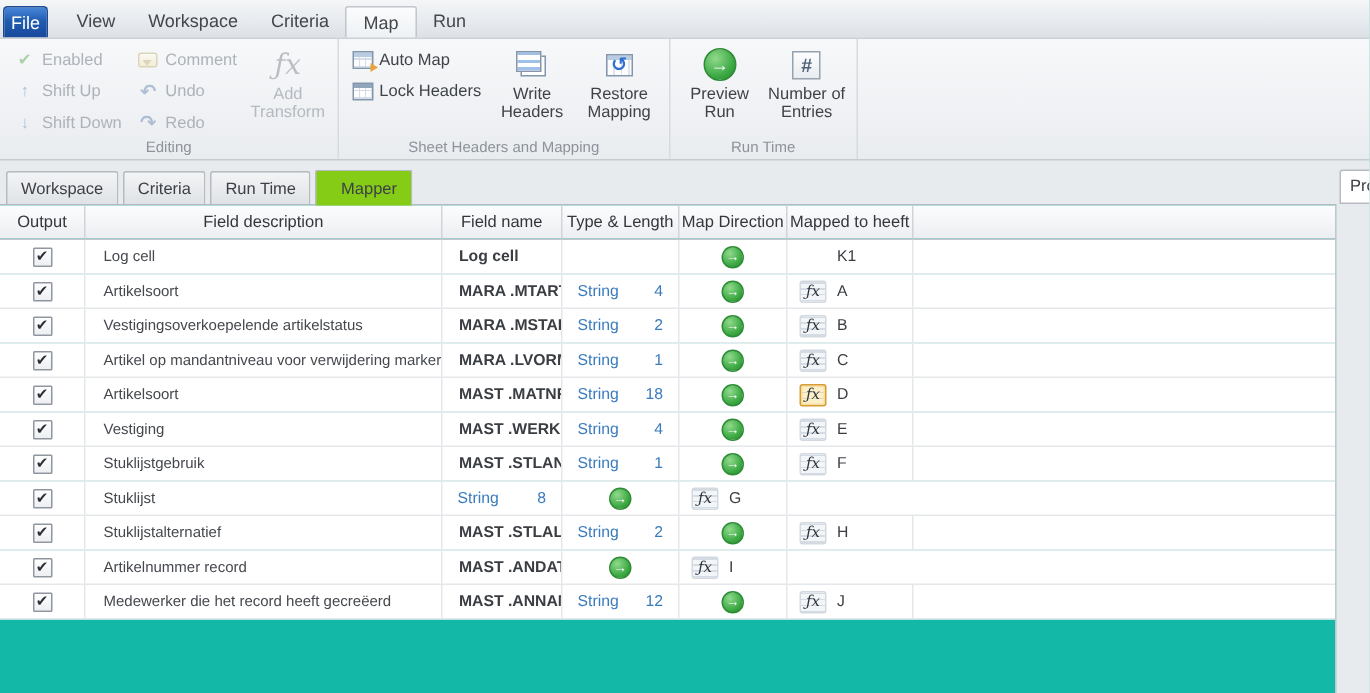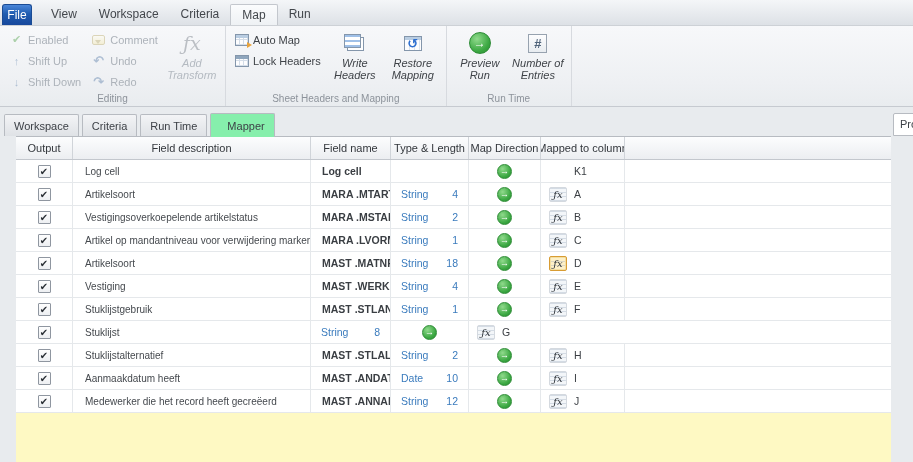--- a/index.html
+++ b/index.html
@@ -21,21 +21,21 @@
   .rg-label { height:15px; line-height:14px; text-align:center; color:#8d939b; font-size:10px; }
   .ribbon-filler { flex:1; }
   .scol { display:flex; flex-direction:column; padding-top:1px; }
   .sbtn { display:flex; align-items:center; gap:4px; height:21px; padding:0 5px; border-radius:2px; white-space:nowrap; color:#3f4348; }
   .sbtn .sbl { font-size:11px; }
   .sbtn.disabled { color:#adb3ba; }
   .sbtn.disabled .icn { opacity:.45; }
   .lrow { display:flex; align-items:stretch; height:64px; }
   .lbtn { width:58px; display:flex; flex-direction:column; align-items:center; padding-top:2px; text-align:center; border-radius:3px; color:#3f4348; }
   .lbtn .ic-wrap { height:26px; display:flex; align-items:center; justify-content:center; }
-  .lbtn .lbl { margin-top:1px; line-height:12px; font-size:11px;font-style:italic; }
+  .lbtn .lbl { margin-top:1px; line-height:12px; font-size:11px; }
   .lbtn.disabled { color:#b4bac1; }
   .lbtn.disabled .ic-wrap { opacity:.55; }
 
   
   .icn { display:inline-flex; align-items:center; justify-content:center; width:15px; height:14px; font-size:11px; }
   .check-icon { color:#55a34e; font-weight:bold; }
   .arrow-up-icon,.arrow-down-icon { color:#5f81ab; font-weight:bold; }
   .undo-icon,.redo-icon { color:#5f81ab; font-weight:bold; font-size:13px; }
   .comment-icon { position:relative; }
   .comment-icon::before { content:''; width:11px; height:8px; background:linear-gradient(#fffdf0,#f2e6ab); border:1px solid #bcae6d; border-radius:2px; }
@@ -55,22 +55,22 @@
     background-image:linear-gradient(#b9cde2 0 3px, rgba(0,0,0,0) 3px), repeating-linear-gradient(to right, rgba(0,0,0,0) 0 4px, #dde5ee 4px 5px); }
   .preview-run-icon { width:22px; height:22px; border-radius:50%; border:1px solid #2d8c35; color:#fff; font-weight:bold; font-size:12px; display:inline-flex; align-items:center; justify-content:center;
     background:radial-gradient(circle at 35% 30%, #90da8c, #3aa741 65%, #2b8a33); }
   .number-entries-icon { width:19px; height:19px; border:1px solid #97a2af; background:linear-gradient(#fdfdfe,#e8ecf0); color:#50647b; font-weight:bold; font-size:13px; display:inline-flex; align-items:center; justify-content:center; }
   .add-transform-icon { font-family:"DejaVu Serif",serif; font-style:italic; font-size:19px; color:#8d939b; width:auto; height:22px; }
 
   
   .workarea { position:absolute; top:108px; left:0; right:0; bottom:0; background:#e8ebee; }
   .tabstrip { position:relative; z-index:3; height:28px; padding:5px 0 0 4px; display:flex; align-items:flex-end; gap:3px; }
   .tab { height:22px; padding:0 9px; display:flex; align-items:center; font-size:11px; color:#3d4147; background:linear-gradient(#f3f4f6,#dfe2e6); border:1px solid #b7bbc1; border-bottom:none; border-radius:2px 2px 0 0; }
-  .tab.active { height:24px; background:#86efac; margin-bottom:-1px;padding-left:16px; }
-  .panel { position:absolute; top:28px; left:16px; width:891px; bottom:0; background:#fef9c3; border-top:1px solid #b7bbc1; border-right:1px solid #c3c7cd; }
+  .tab.active { height:24px; background:#84cc16; margin-bottom:-1px;padding-left:16px; }
+  .panel { position:absolute; top:28px; left:0; width:891px; bottom:0; background:#14b8a6; border-top:1px solid #b7bbc1; border-right:1px solid #c3c7cd; }
   .right-gutter { position:absolute; top:0; right:0; width:22px; bottom:0; background:#e8ebee; overflow:hidden; }
   .pro-tab { position:absolute; top:5px; left:2px; width:46px; height:23px; background:#fff; border:1px solid #b7bbc1; border-radius:2px 2px 0 0; padding:4px 0 0 6px; font-size:11px; color:#3d4147; white-space:nowrap; }
 
   
   .grid7 { display:grid; grid-template-columns:57px 238px 80px 78px 72px 84px 1fr; }
   .thead { height:23px; background:linear-gradient(#fcfdfe,#eceef1); border-bottom:1px solid #c3c7cd; }
   .th { display:flex; align-items:center; justify-content:center; border-right:1px solid #d0d4d9; color:#33373c; overflow:hidden; white-space:nowrap; }
   .th-last { border-right:none; }
   .trow { height:23px; border-bottom:1px solid #e5e8eb; background:#fff; }
   .td { display:flex; align-items:center; border-right:1px solid #e5e8eb; overflow:hidden; white-space:nowrap; }
@@ -209,21 +209,21 @@
         <div class="tab">Run Time</div>
         <div class="tab active">Mapper</div>
       </div>
     <div class="panel">
       <div class="thead grid7">
         <div class="th">Output</div>
         <div class="th">Field description</div>
         <div class="th">Field name</div>
         <div class="th">Type &amp; Length</div>
         <div class="th">Map Direction</div>
-        <div class="th">Mapped to column</div>
+        <div class="th">Mapped to heeft</div>
         <div class="th th-last"></div>
       </div>
       <div class="tbody">
           <div class="trow grid7">
             <div class="td c-out">
               <span class="cbx">✔</span>
             </div>
             <div class="td c-desc">
               <span class="desc-t">Log cell</span>
             </div>
@@ -422,28 +422,24 @@
               <span class="fxslot has">ƒx</span>
               <span class="col-letter">H</span>
             </div>
             <div class="td c-fill"></div>
           </div>
           <div class="trow grid7">
             <div class="td c-out">
               <span class="cbx">✔</span>
             </div>
             <div class="td c-desc">
-              <span class="desc-t">Aanmaakdatum heeft</span>
+              <span class="desc-t">Artikelnummer record</span>
             </div>
             <div class="td c-fname">
               <span class="fname-t">MAST .ANDAT</span>
-            </div>
-            <div class="td c-type">
-              <span class="type-t">Date</span>
-              <span class="len-t">10</span>
             </div>
             <div class="td c-map">
               <span class="mapdir">→</span>
             </div>
             <div class="td c-mapped">
               <span class="fxslot has">ƒx</span>
               <span class="col-letter">I</span>
             </div>
             <div class="td c-fill"></div>
           </div>

